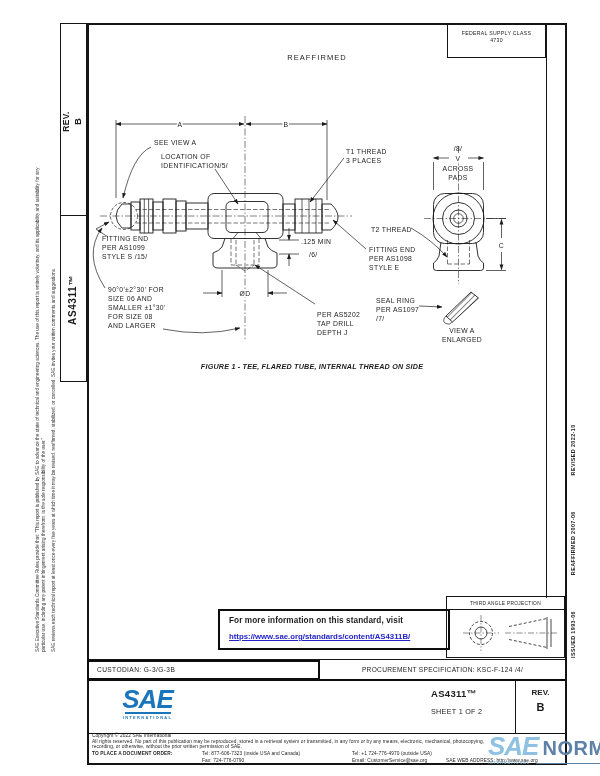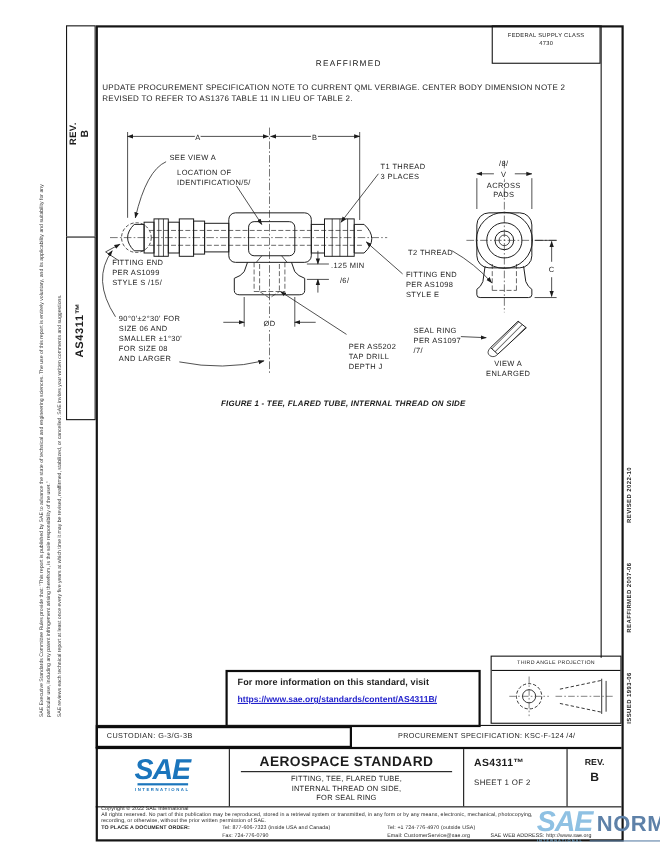--- a/index.html
+++ b/index.html
@@ -36,21 +36,21 @@
   .thin{stroke-width:.7;}
   .dash{stroke-dasharray:3 1.8;}
   .cl{stroke-dasharray:7 2 1.5 2;stroke-width:.55;}
   .bore{stroke-dasharray:4.5 2;stroke-width:.6;fill:none;}
   svg text{font-family:"Liberation Sans",sans-serif;font-size:6.8px;letter-spacing:.35px;
            fill:#1c1c1c;stroke:none;}
   .halo{paint-order:stroke;stroke:#fff;stroke-width:3px;}
   .mid{text-anchor:middle;}
   .cap{font-size:7.2px;font-weight:bold;font-style:italic;letter-spacing:.2px;}
   
-  .info{left:205px;top:609px;width:232px;height:52px;border:2.5px solid #0d0d0d;
+  .info{left:218px;top:609px;width:232px;height:41px;border:2.5px solid #0d0d0d;
         box-sizing:border-box;padding:5px 0 0 9px;}
   .info-l1{font-size:8.2px;font-weight:bold;letter-spacing:.1px;}
   .info a{font-size:7.8px;color:#2323CC;text-decoration:underline;display:inline-block;margin-top:3px;font-weight:bold;}
   
   .proj{left:446px;top:596px;width:119px;height:62px;border:1.3px solid #151515;box-sizing:border-box;}
   .proj-t{height:13px;border-bottom:1.2px solid #151515;text-align:center;font-size:4.8px;
           letter-spacing:.3px;padding-top:4px;box-sizing:border-box;}
   
   .cust-row{left:87px;top:659px;width:478px;height:20px;border-top:1.2px solid #151515;box-sizing:border-box;}
   .cust-box{position:absolute;left:0;top:0;width:233px;height:20px;border:2px solid #0d0d0d;
@@ -117,21 +117,20 @@
       <span class="as-num">AS4311™</span>
     </div>
   </div>
 
   <div class="abs fsc">
     <div>FEDERAL SUPPLY CLASS</div>
     <div>4730</div>
   </div>
 
   <div class="abs rationale-t">REAFFIRMED</div>
-  <div class="abs rationale-b">UPDATE PROCUREMENT SPECIFICATION NOTE TO CURRENT QML VERBIAGE. CENTER BODY DIMENSION NOTE 2 REVISED TO REFER TO AS1376 TABLE 11 IN LIEU OF TABLE 2.</div>
 
   <svg class="draw" viewBox="0 0 600 776">
     <defs>
       <marker id="ar" viewBox="0 0 10 10" refX="9" refY="5" markerWidth="8" markerHeight="8" orient="auto-start-reverse">
           <path d="M0,1.5 L10,5 L0,8.5 z" fill="#1c1c1c"></path>
         </marker>
       <pattern id="hatch" patternUnits="userSpaceOnUse" width="4" height="4" patternTransform="rotate(45)">
         <line x1="0" y1="0" x2="0" y2="4" stroke="#2a2a2a" stroke-width="1.1"></line>
       </pattern>
     </defs>
@@ -276,27 +275,20 @@
   </div>
 
   <div class="abs tb">
     <div class="cell tb-c1">
       <div class="sae-logo">
         <div class="sae-txt">SAE</div>
         <div class="sae-bar"></div>
         <div class="sae-sub">INTERNATIONAL</div>
       </div>
     </div>
-    <div class="cell tb-c2">
-      <div class="tb-title">AEROSPACE STANDARD</div>
-      <div class="tb-rule"></div>
-      <div class="tb-sub">FITTING, TEE, FLARED TUBE,</div>
-      <div class="tb-sub">INTERNAL THREAD ON SIDE,</div>
-      <div class="tb-sub">FOR SEAL RING</div>
-    </div>
     <div class="cell tb-c3">
       <div class="tb-num">AS4311™</div>
       <div class="tb-sheet">SHEET 1 OF 2</div>
     </div>
     <div class="cell tb-c4">
       <div class="tb-revl">REV.</div>
       <div class="tb-revv">B</div>
     </div>
   </div>
 

